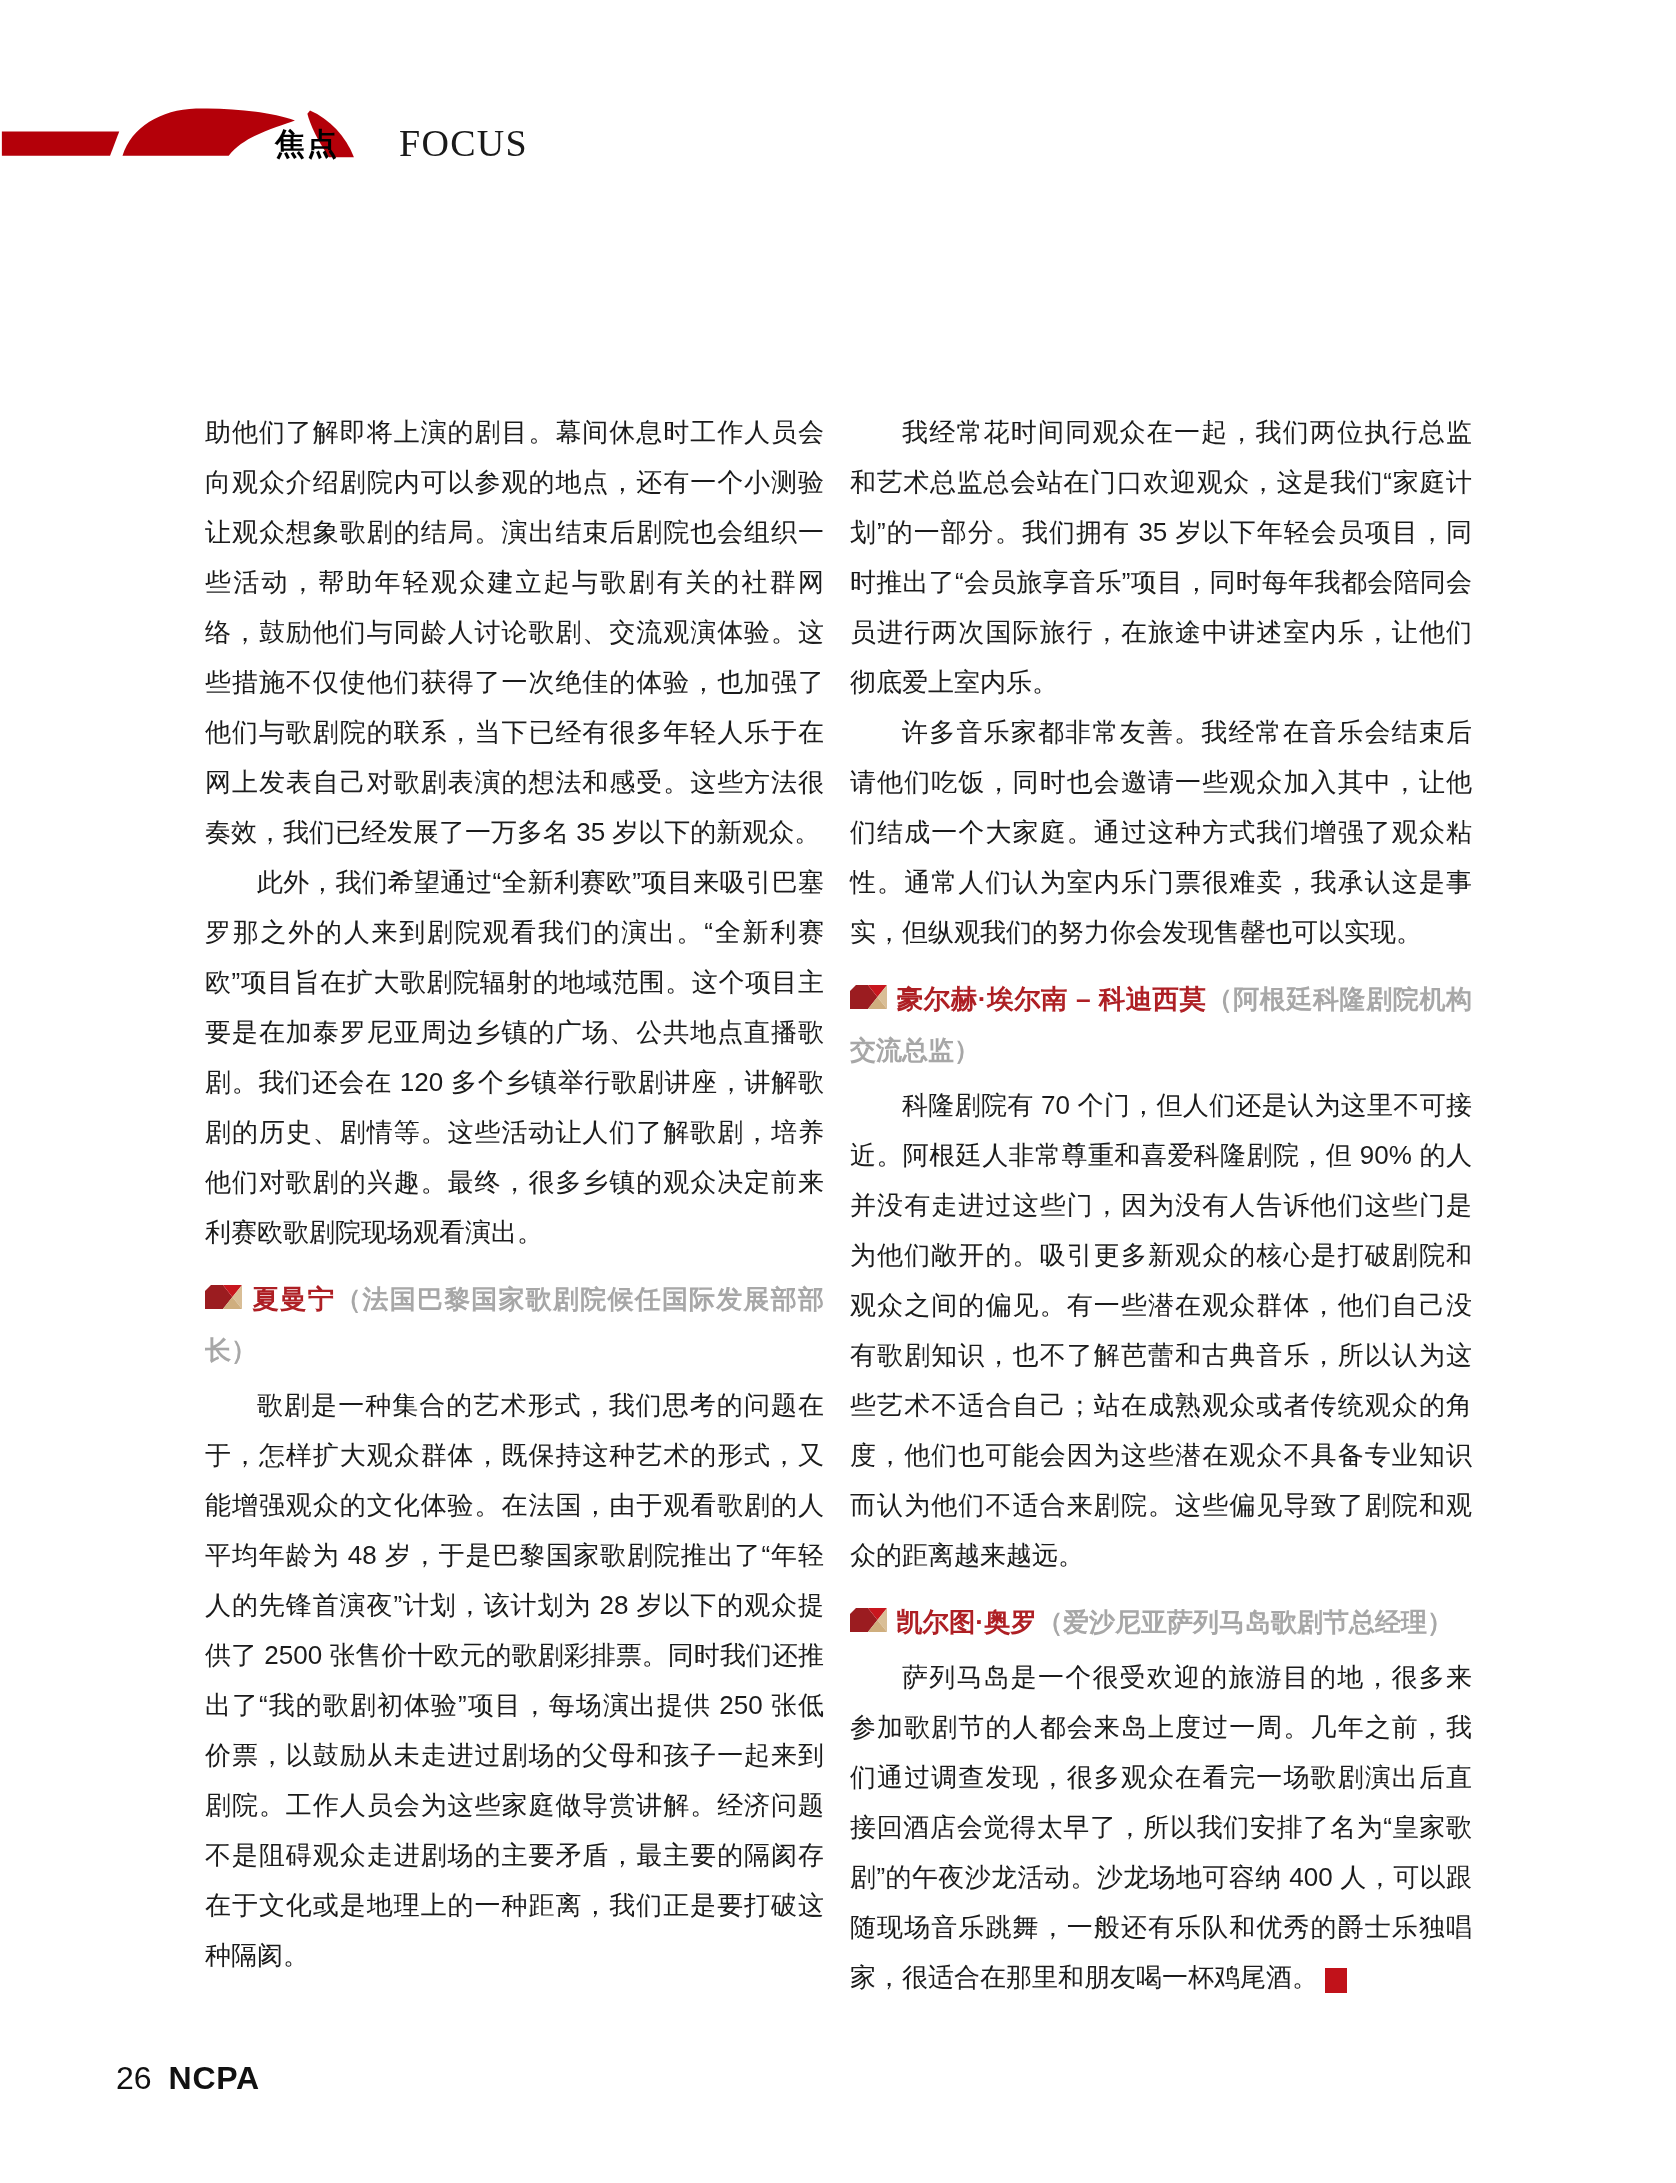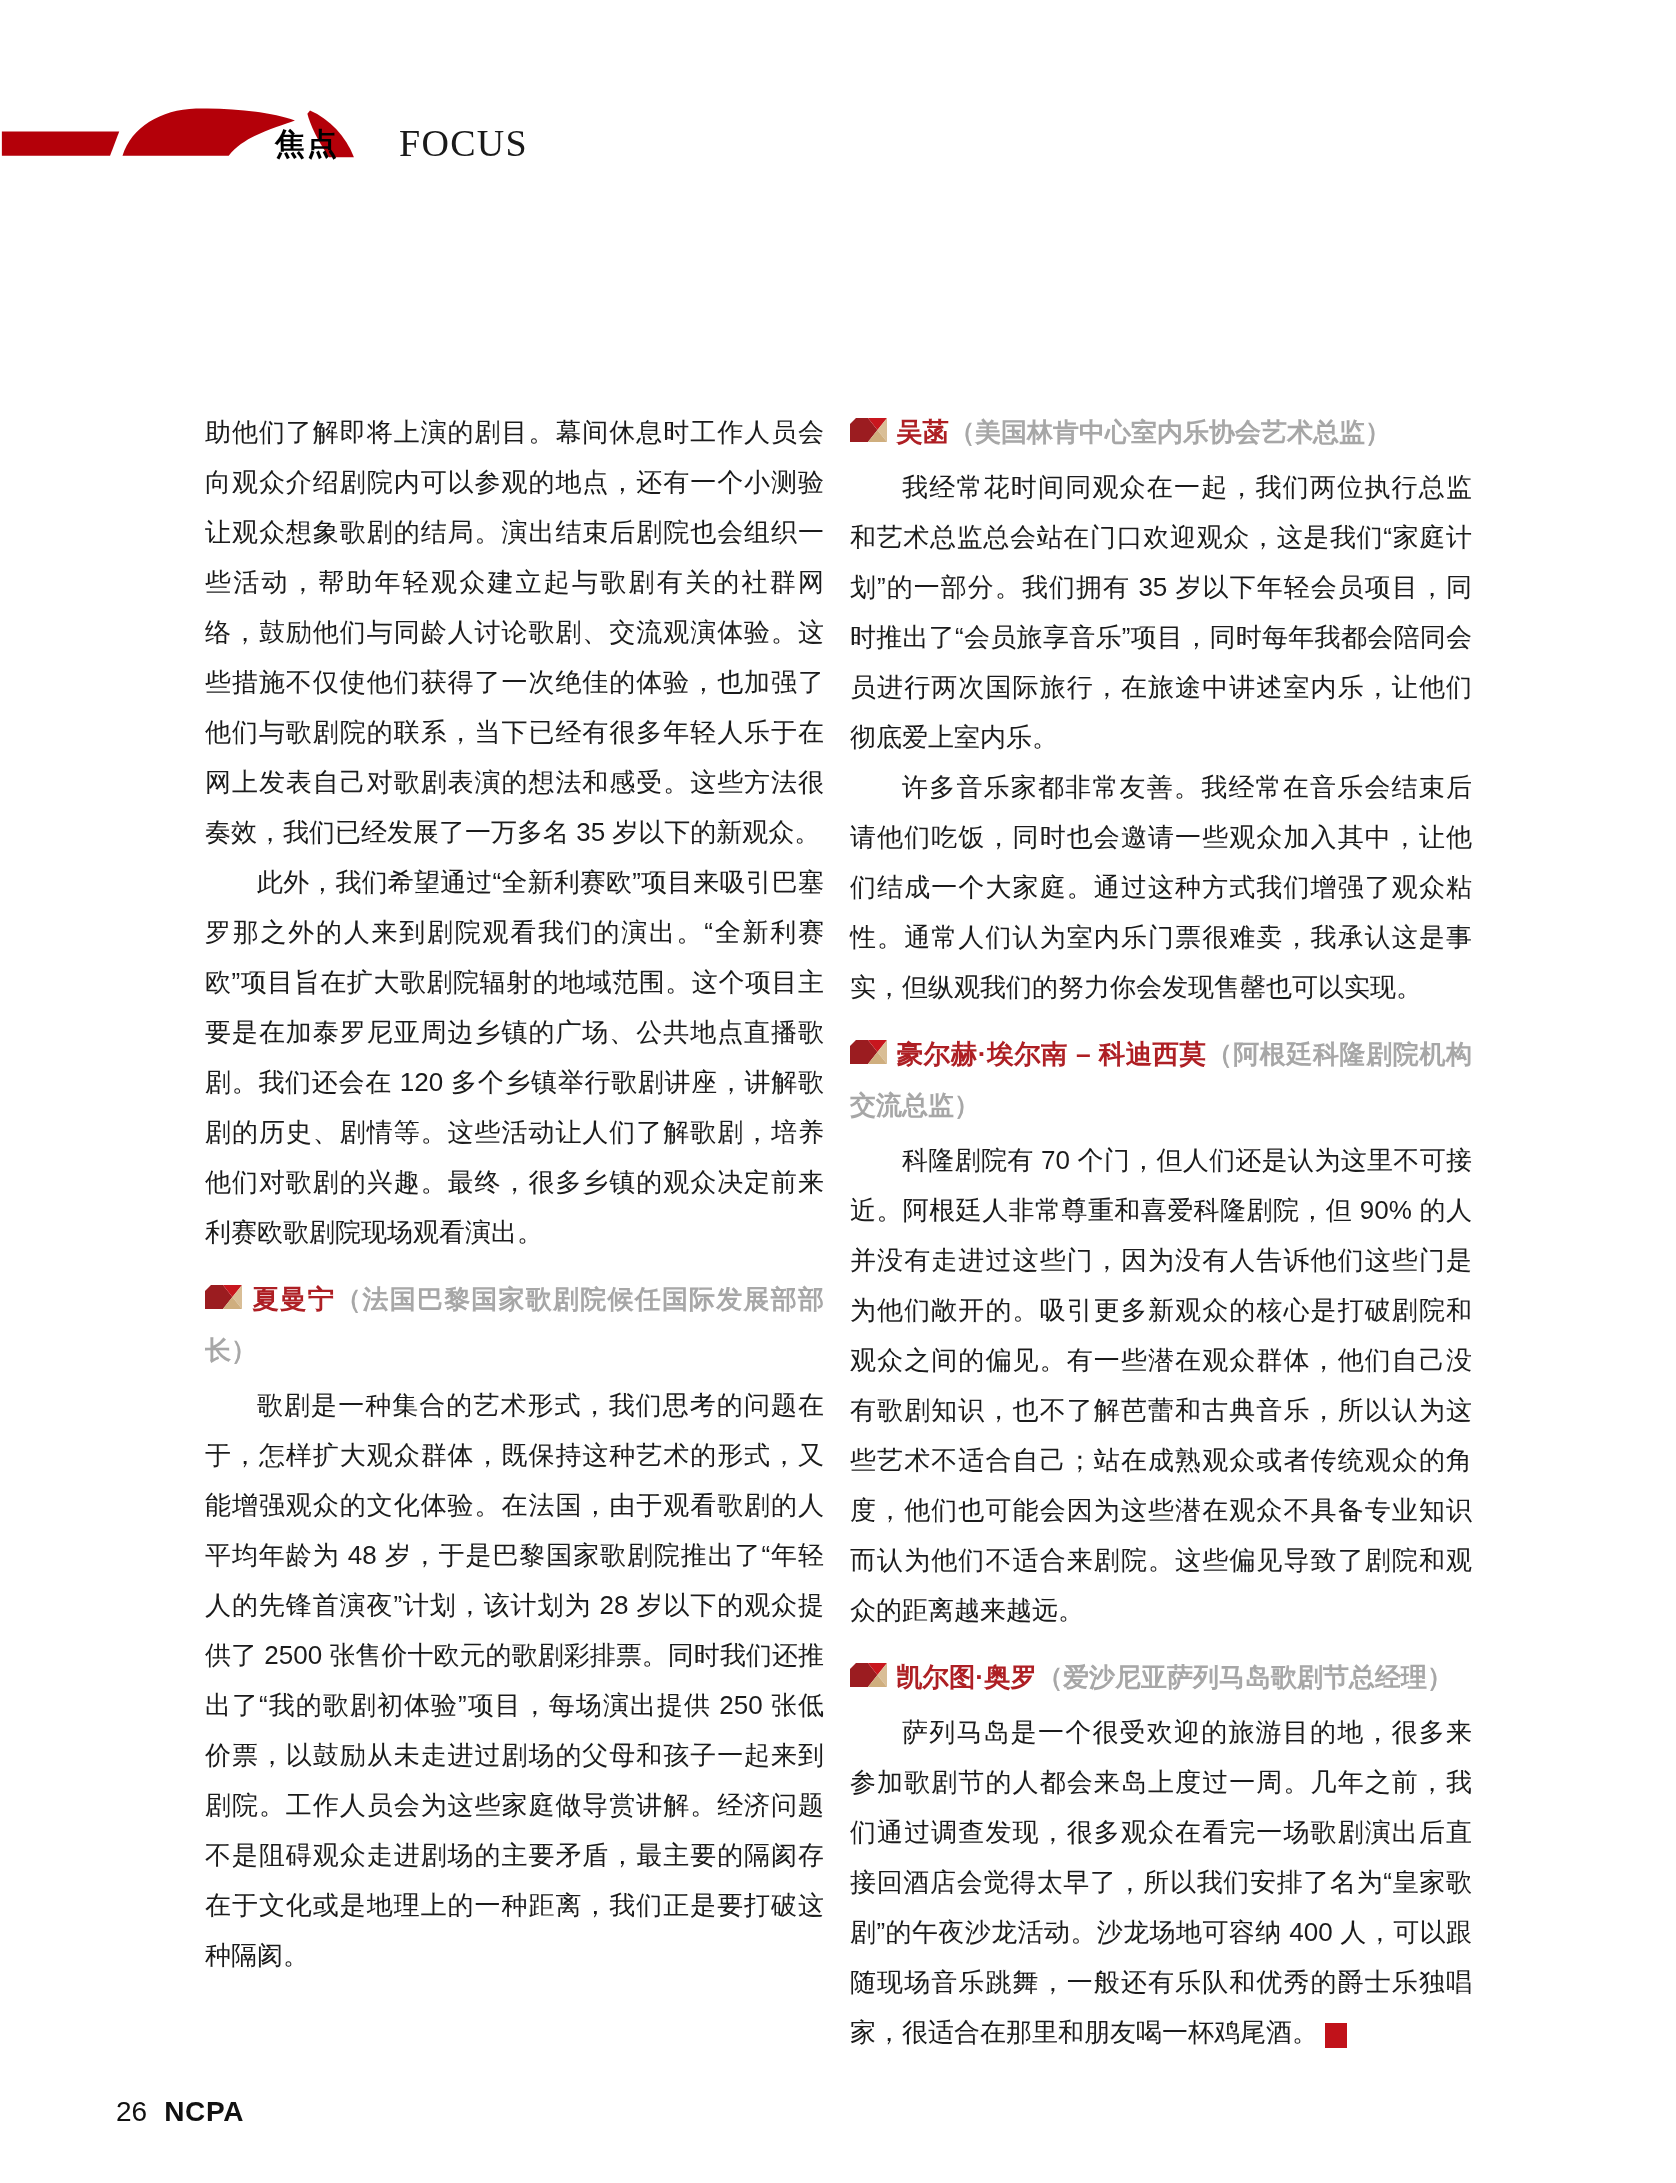--- a/index.html
+++ b/index.html
@@ -54,21 +54,21 @@
     display:inline-block; margin-left:6.6px; vertical-align:-2px;
     width:22.4px; height:25px; background:#c1121a;
     color:#ffffff; font-size:10px; font-weight:700;
     line-height:11.2px; text-align:center; letter-spacing:0.7px;
   }
   .end-mark span { display:block; }
 
   
   .footer {
     position:absolute; left:116px; top:2062px;
-    font-size:28px; color:#111; line-height:32px;margin-top:34px;
+    font-size:32px; color:#111; line-height:32px;
   }
   .footer .page-num { font-weight:400; margin-right:17px; }
   .footer .brand    { font-weight:700; letter-spacing:0.7px; }
 </style>
 </head>
 <body>
 
 <div class="page">
 
   <svg class="banner-svg" viewBox="0 0 760 90" xmlns="http://www.w3.org/2000/svg" aria-hidden="true">
@@ -88,26 +88,20 @@
             <path fill="#c8161e" d="M30,0 H62 L46,20 Z"></path>
             <path fill="#d9be96" d="M62,0 V40 L46,20 Z"></path>
             <path fill="#cfae7e" d="M30,40 H62 L46,20 Z"></path>
           </svg></span><span class="speaker-name">夏曼宁</span><span class="speaker-affil">（法国巴黎国家歌剧院候任国际发展部部长）</span></div>
 
     <p class="body-para indent">歌剧是一种集合的艺术形式，我们思考的问题在于，怎样扩大观众群体，既保持这种艺术的形式，又能增强观众的文化体验。在法国，由于观看歌剧的人平均年龄为 48 岁，于是巴黎国家歌剧院推出了“年轻人的先锋首演夜”计划，该计划为 28 岁以下的观众提供了 2500 张售价十欧元的歌剧彩排票。同时我们还推出了“我的歌剧初体验”项目，每场演出提供 250 张低价票，以鼓励从未走进过剧场的父母和孩子一起来到剧院。工作人员会为这些家庭做导赏讲解。经济问题不是阻碍观众走进剧场的主要矛盾，最主要的隔阂存在于文化或是地理上的一种距离，我们正是要打破这种隔阂。</p>
   </div>
 
   <div class="col col-right">
 
-    <div class="speaker"><span class="logo-icon"><svg viewBox="0 0 62 40" xmlns="http://www.w3.org/2000/svg">
-            <path fill="#9b1c20" d="M10,0 H30 L46,20 L30,40 H0 V10 Z"></path>
-            <path fill="#c8161e" d="M30,0 H62 L46,20 Z"></path>
-            <path fill="#d9be96" d="M62,0 V40 L46,20 Z"></path>
-            <path fill="#cfae7e" d="M30,40 H62 L46,20 Z"></path>
-          </svg></span><span class="speaker-name">吴菡</span><span class="speaker-affil">（美国林肯中心室内乐协会艺术总监）</span></div>
 
     <p class="body-para indent">我经常花时间同观众在一起，我们两位执行总监和艺术总监总会站在门口欢迎观众，这是我们“家庭计划”的一部分。我们拥有 35 岁以下年轻会员项目，同时推出了“会员旅享音乐”项目，同时每年我都会陪同会员进行两次国际旅行，在旅途中讲述室内乐，让他们彻底爱上室内乐。</p>
     <p class="body-para indent">许多音乐家都非常友善。我经常在音乐会结束后请他们吃饭，同时也会邀请一些观众加入其中，让他们结成一个大家庭。通过这种方式我们增强了观众粘性。通常人们认为室内乐门票很难卖，我承认这是事实，但纵观我们的努力你会发现售罄也可以实现。</p>
 
     <div class="speaker"><span class="logo-icon"><svg viewBox="0 0 62 40" xmlns="http://www.w3.org/2000/svg">
             <path fill="#9b1c20" d="M10,0 H30 L46,20 L30,40 H0 V10 Z"></path>
             <path fill="#c8161e" d="M30,0 H62 L46,20 Z"></path>
             <path fill="#d9be96" d="M62,0 V40 L46,20 Z"></path>
             <path fill="#cfae7e" d="M30,40 H62 L46,20 Z"></path>
           </svg></span><span class="speaker-name">豪尔赫·埃尔南 – 科迪西莫</span><span class="speaker-affil">（阿根廷科隆剧院机构交流总监）</span></div>

